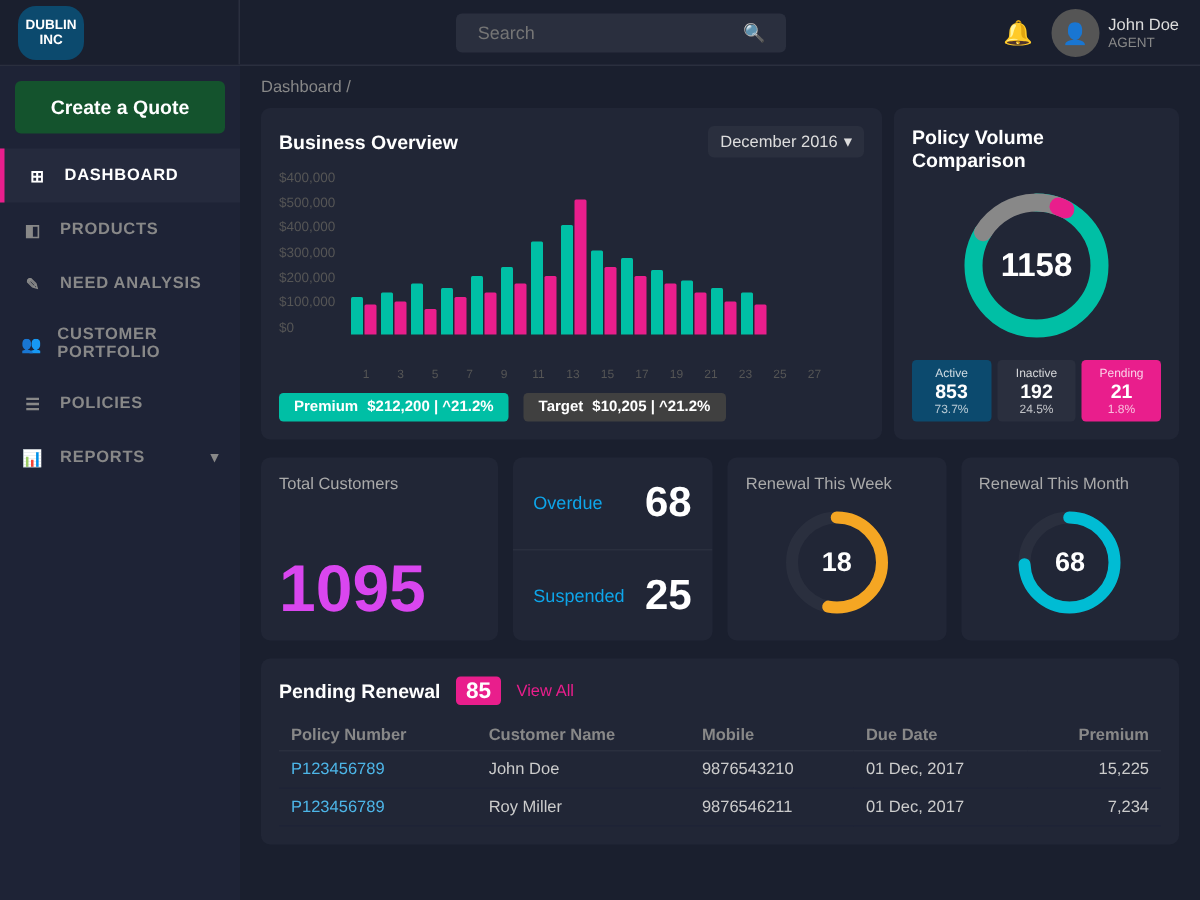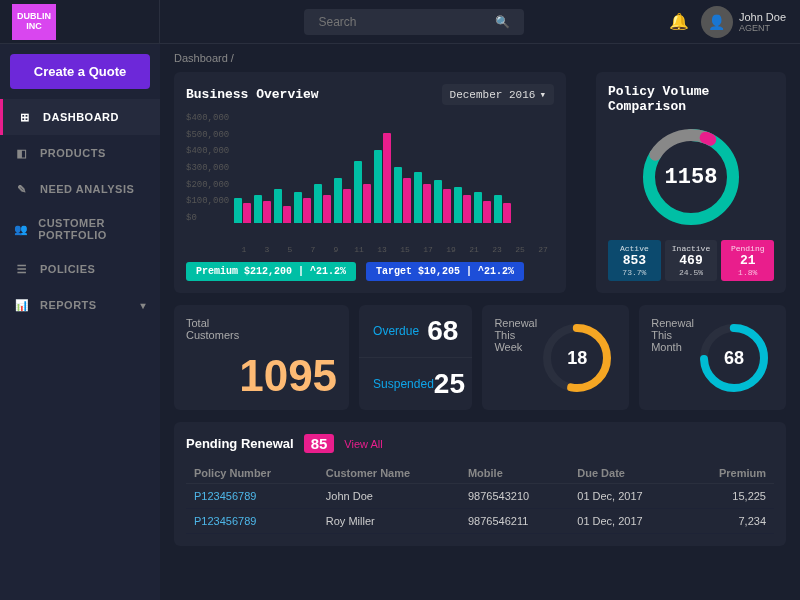--- a/index.html
+++ b/index.html
@@ -1,94 +1,94 @@
 <!DOCTYPE html>
 <html><head>
   <meta charset="utf-8">
   <style>
     * { margin: 0; padding: 0; box-sizing: border-box; }
     body { font-family: 'Segoe UI', Arial, sans-serif; background: #1a1f2e; color: #fff; width: 800px; height: 600px; overflow: hidden; font-size: 12px; }
 
     
     .topnav { height: 44px; background: #1a1f2e; display: flex; align-items: center; border-bottom: 1px solid #2a2f3e; }
     .logo-area { width: 160px; background: #1a1f2e; display: flex; align-items: center; height: 100%; padding-left: 12px; border-right: 1px solid #2a2f3e; }
-    .logo-box { background: #d946ef; width: 44px; height: 36px; display: flex; flex-direction: column; align-items: center; justify-content: center; border-radius: 0; }
+    .logo-box { background: #0c4a6e; width: 44px; height: 36px; display: flex; flex-direction: column; align-items: center; justify-content: center; border-radius: 12px; }
     .logo-text { font-size: 9px; font-weight: 900; color: #fff; line-height: 1.1; text-align: center; }
     .nav-center { flex: 1; display: flex; align-items: center; justify-content: center; }
     .search-bar { background: #2a2f3e; border: none; border-radius: 4px; padding: 6px 14px; color: #aaa; width: 220px; display: flex; gap: 8px; }
     .search-bar input { background: transparent; border: none; color: #aaa; outline: none; width: 170px; font-size: 12px; }
     .nav-right { display: flex; align-items: center; gap: 12px; padding-right: 14px; }
     .nav-icon { color: #aaa; font-size: 16px; }
     .user-area { display: flex; align-items: center; gap: 6px; }
     .user-avatar { width: 32px; height: 32px; border-radius: 50%; background: #555; overflow: hidden; display: flex; align-items: center; justify-content: center; font-size: 14px; }
     .user-name { font-size: 11px; color: #ddd; }
     .user-role { font-size: 9px; color: #888; }
 
     
     .layout { display: flex; height: 556px; }
 
     
     .sidebar { width: 160px; background: #1e2336; flex-shrink: 0; display: flex; flex-direction: column; }
-    .create-btn { margin: 10px; background: #6d28d9; color: #fff; border: none; border-radius: 4px; padding: 10px 0; font-size: 13px; font-weight: 600; cursor: pointer; }
+    .create-btn { margin: 10px; background: #14532d; color: #fff; border: none; border-radius: 4px; padding: 10px 0; font-size: 13px; font-weight: 600; cursor: pointer; }
     .nav-item { display: flex; align-items: center; gap: 10px; padding: 10px 14px; cursor: pointer; color: #888; font-size: 11px; font-weight: 600; letter-spacing: 0.5px; }
     .nav-item.active { color: #fff; background: #252a3d; border-left: 3px solid #e91e8c; }
     .nav-item .nav-icon-box { width: 16px; height: 16px; display: flex; align-items: center; justify-content: center; }
     .nav-item .chevron { margin-left: auto; font-size: 10px; }
 
     
     .main { flex: 1; background: #1a1f2e; overflow-y: auto; padding: 8px 14px 8px 14px; }
     .breadcrumb { font-size: 11px; color: #888; margin-bottom: 8px; }
 
     
-    .top-grid { display: flex; gap: 30px; margin-bottom: 12px; font-family: Liberation Mono, monospace; }
+    .top-grid { display: flex; gap: 8px; margin-bottom: 12px; }
 
     
     .business-overview { flex: 1; background: #212636; border-radius: 6px; padding: 12px; }
     .card-header { display: flex; justify-content: space-between; align-items: center; margin-bottom: 8px; }
     .card-title { font-size: 13px; font-weight: 600; color: #fff; }
     .date-picker { background: #2a2f3e; border: none; border-radius: 4px; padding: 4px 8px; color: #ddd; font-size: 11px; cursor: pointer; display: flex; align-items: center; gap: 4px; }
 
     
     .chart-area { height: 130px; position: relative; }
     .chart-y-labels { position: absolute; left: 0; top: 0; bottom: 20px; display: flex; flex-direction: column; justify-content: space-between; color: #555; font-size: 9px; width: 48px; }
     .chart-bars-container { margin-left: 48px; height: 110px; display: flex; align-items: flex-end; gap: 3px; padding-bottom: 0; }
     .bar-group { display: flex; gap: 1px; align-items: flex-end; }
     .bar { border-radius: 1px 1px 0 0; }
     .bar.pink { background: #e91e8c; }
     .bar.teal { background: #00bfa5; }
     .chart-x-labels { margin-left: 48px; display: flex; gap: 3px; margin-top: 2px; }
     .x-label { font-size: 8px; color: #555; text-align: center; }
     .chart-legend { display: flex; gap: 10px; margin-top: 8px; }
     .legend-item { display: flex; align-items: center; gap: 6px; padding: 4px 10px; border-radius: 3px; font-size: 10px; font-weight: 600; }
     .legend-item.teal { background: #00bfa5; color: #fff; }
-    .legend-item.pink { background: #1d4ed8; color: #fff; justify-content: center; }
+    .legend-item.pink { background: #404040; color: #fff; justify-content: center; }
 
     
     .policy-volume { width: 190px; background: #212636; border-radius: 6px; padding: 12px; }
     .donut-container { display: flex; align-items: center; justify-content: center; margin: 8px 0; }
     .donut-wrapper { position: relative; width: 110px; height: 110px; }
     .donut-center { position: absolute; top: 50%; left: 50%; transform: translate(-50%, -50%); font-size: 22px; font-weight: 700; color: #fff; }
     .policy-stats { display: flex; gap: 4px; margin-top: 6px; }
     .stat-badge { flex: 1; border-radius: 3px; padding: 4px 4px; text-align: center; }
     .stat-badge.active { background: #0c4a6e; }
     .stat-badge.inactive { background: #2a2f3e; }
     .stat-badge.pending { background: #e91e8c; }
     .stat-badge .stat-num { font-size: 13px; font-weight: 700; }
     .stat-badge .stat-label { font-size: 8px; color: rgba(255,255,255,0.8); }
     .stat-badge .stat-pct { font-size: 8px; color: rgba(255,255,255,0.7); }
 
     
     .stats-row { display: flex; gap: 10px; margin-bottom: 12px; }
-    .stat-card { background: #212636; border-radius: 6px; padding: 12px; display: flex; flex-direction: row; }
+    .stat-card { background: #212636; border-radius: 6px; padding: 12px; display: flex; flex-direction: column; }
     .stat-card.total-customers { flex: 1.1; }
     .stat-card.overdue-suspended { flex: 1.1; display: flex; flex-direction: column; gap: 0; padding: 0; overflow: hidden; }
     .stat-card.renewal-week { flex: 1; }
     .stat-card.renewal-month { flex: 1; }
     .stat-label-sm { font-size: 11px; color: #aaa; margin-bottom: 6px; }
-    .stat-big-num { font-size: 44px; font-weight: 700; color: #fdba74; line-height: 1; margin-top: auto; }
+    .stat-big-num { font-size: 44px; font-weight: 700; color: #d946ef; line-height: 1; margin-top: auto; }
 
     .overdue-row, .suspended-row { flex: 1; padding: 10px 14px; display: flex; align-items: center; justify-content: space-between; }
     .overdue-row { border-bottom: 1px solid #2a2f3e; }
     .os-label { font-size: 12px; color: #0ea5e9; }
     .os-num { font-size: 28px; font-weight: 700; color: #fff; }
 
     
     .renewal-donut { display: flex; align-items: center; justify-content: center; flex: 1; }
     .mini-donut-wrap { position: relative; width: 80px; height: 80px; }
     .mini-donut-center { position: absolute; top: 50%; left: 50%; transform: translate(-50%, -50%); font-size: 18px; font-weight: 700; color: #fff; }
@@ -291,21 +291,21 @@
           </div>
         </div>
         <div class="policy-stats">
           <div class="stat-badge active">
             <div class="stat-label">Active</div>
             <div class="stat-num">853</div>
             <div class="stat-pct">73.7%</div>
           </div>
           <div class="stat-badge inactive">
             <div class="stat-label">Inactive</div>
-            <div class="stat-num">469</div>
+            <div class="stat-num">192</div>
             <div class="stat-pct">24.5%</div>
           </div>
           <div class="stat-badge pending">
             <div class="stat-label">Pending</div>
             <div class="stat-num">21</div>
             <div class="stat-pct">1.8%</div>
           </div>
         </div>
       </div>
     </div>

